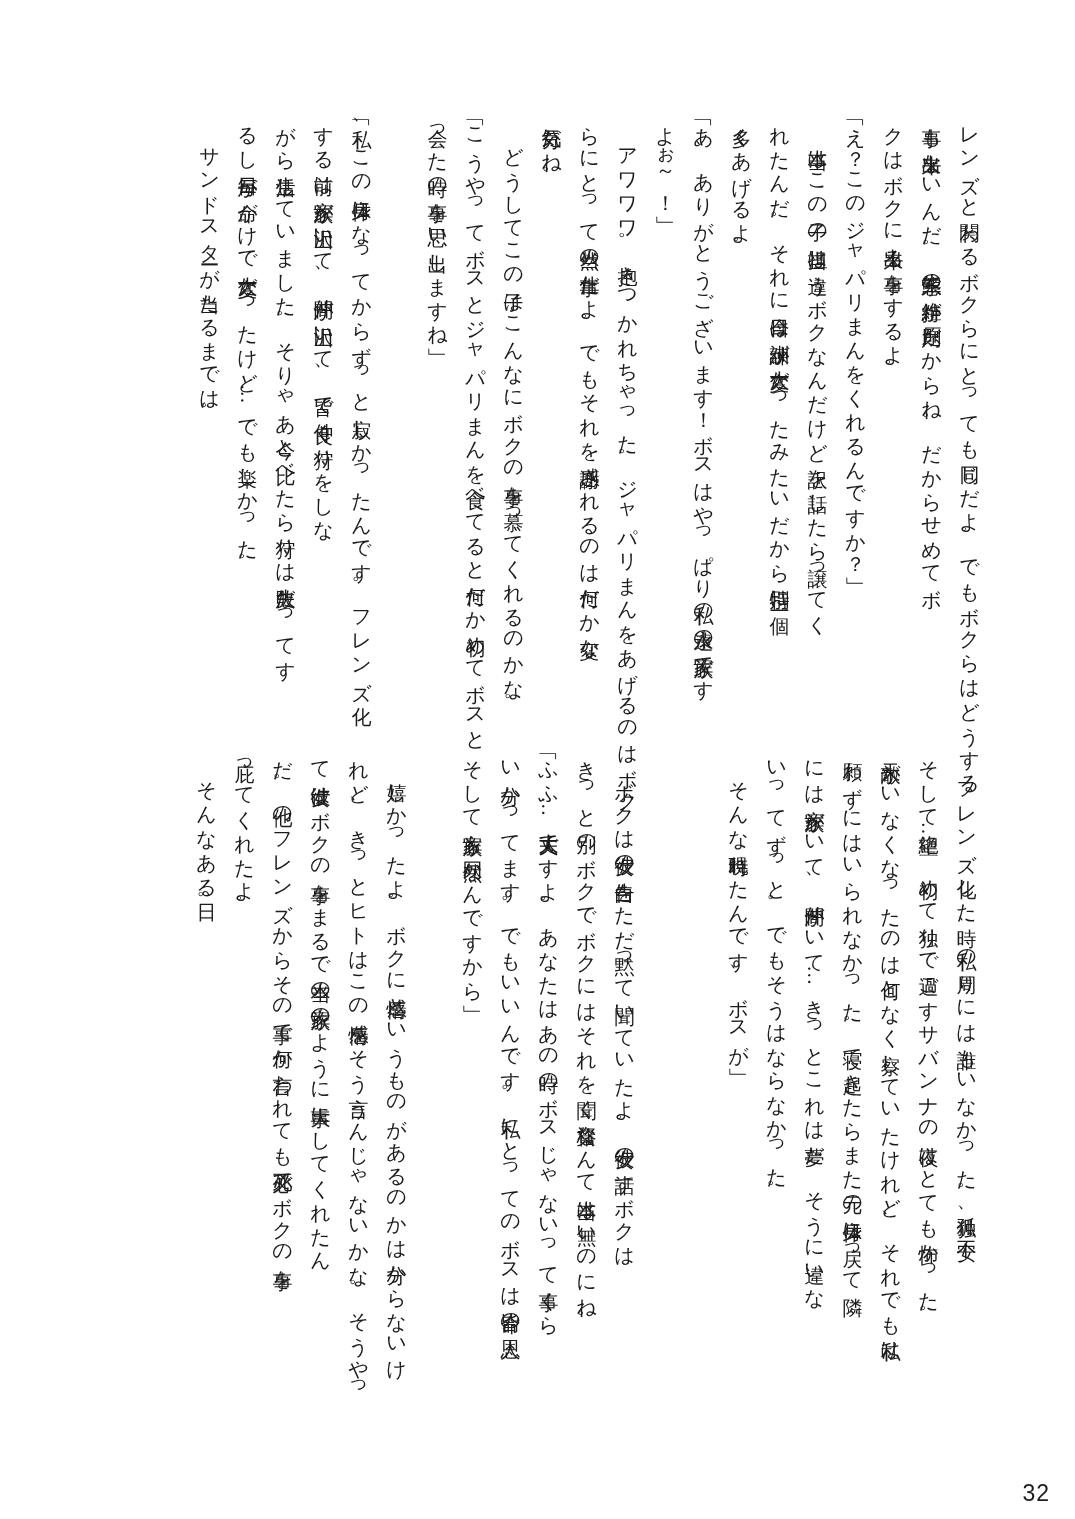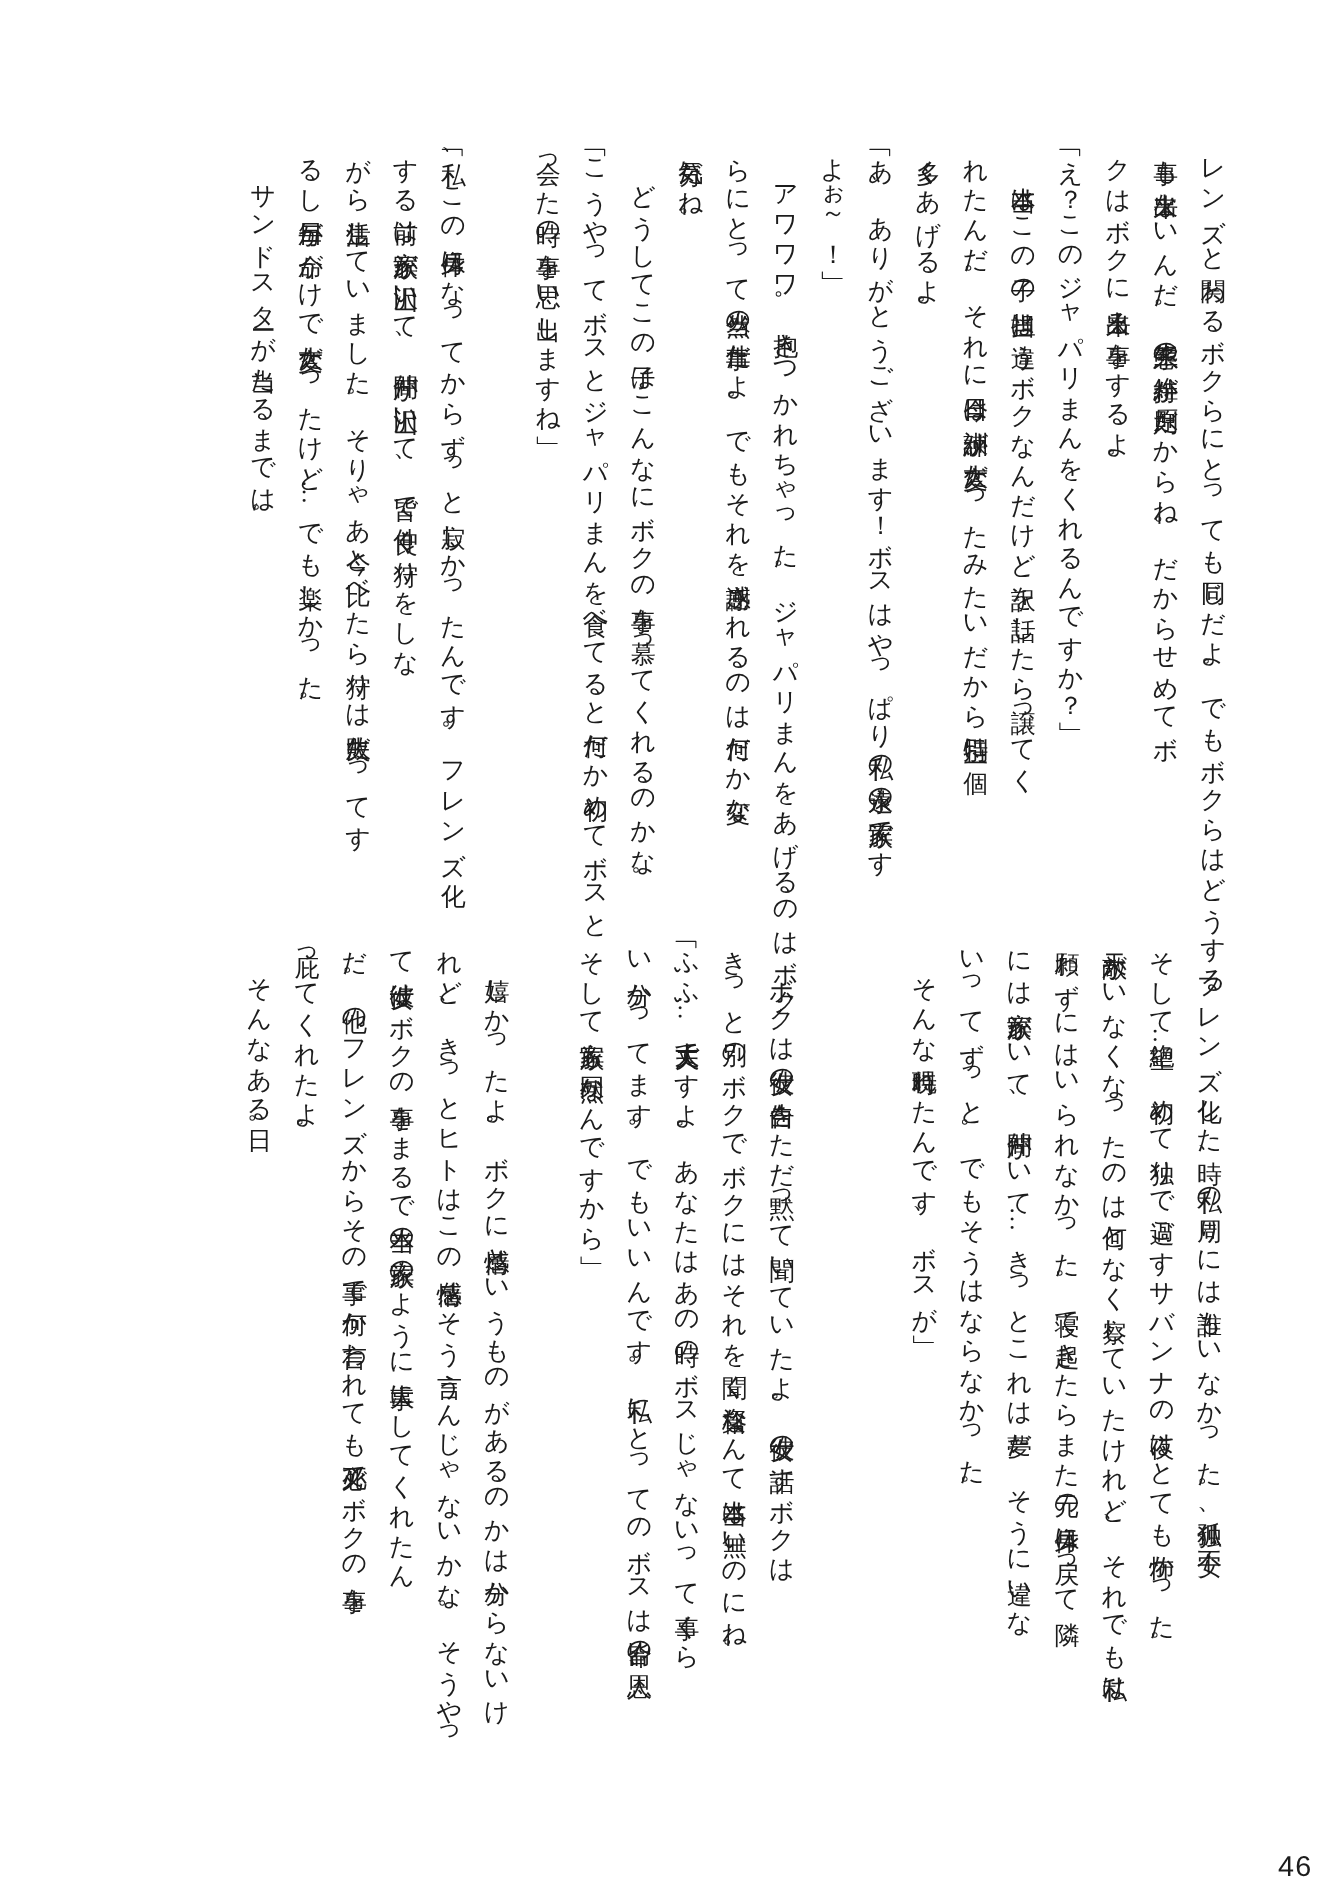--- a/index.html
+++ b/index.html
@@ -103,15 +103,15 @@
       <div class="vline">そして家族も同然なんですから」</div>
       <div class="vline blank"></div>
       <div class="vline indent">嬉しかったよ。ボクに感情というものがあるのかは分からないけ</div>
       <div class="vline">れど、きっとヒトはこの感情をそう言うんじゃないかな。そうやっ</div>
       <div class="vline">て彼女はボクの事をまるで本当の家族のように大事にしてくれたん</div>
       <div class="vline">だ。他のフレンズからその事で何か言われても必死でボクの事を</div>
       <div class="vline">庇ってくれたよ。</div>
       <div class="vline indent">そんなある日。</div>
     </div>
 
-  <div class="page-number">46</div>
+  <div class="page-number">32</div>
 
 </div>
 
 </body></html>

